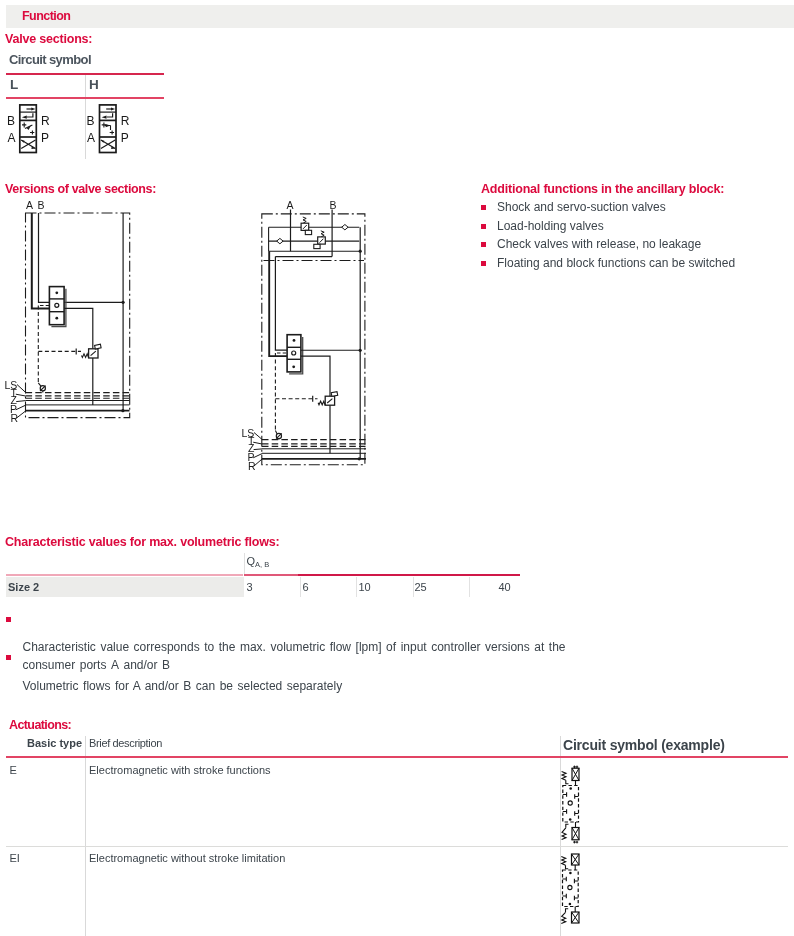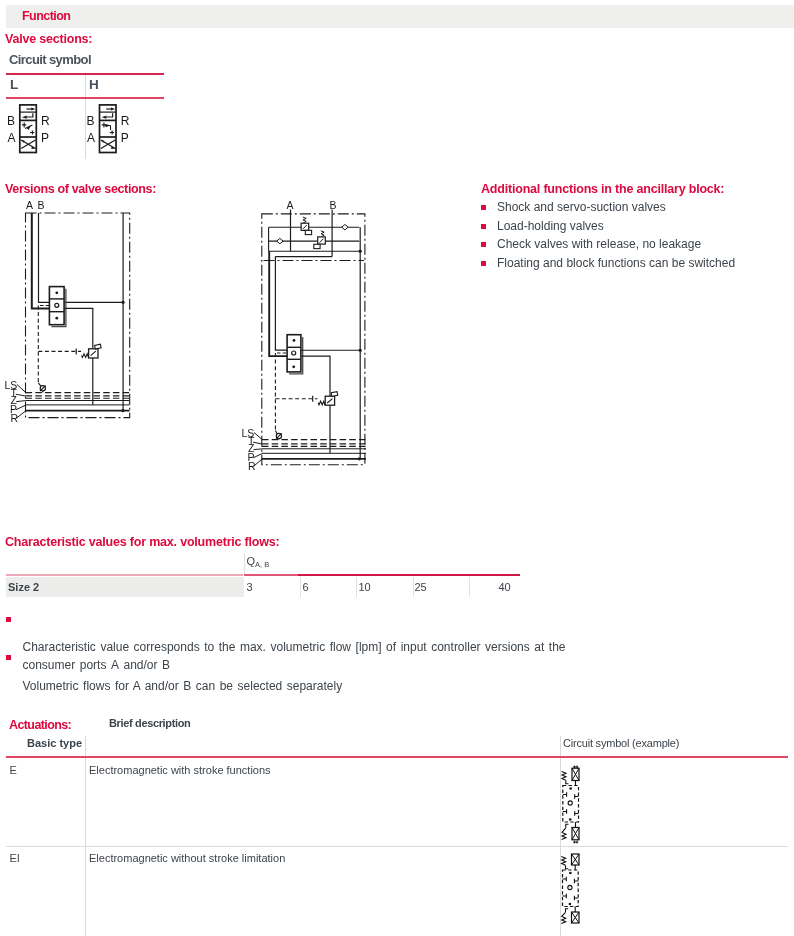--- a/index.html
+++ b/index.html
@@ -315,23 +315,23 @@
 <div class="abs dk" style="left:22.5px;top:679px;font-size:12px;word-spacing:1.2px;">Volumetric flows for A and/or B can be selected separately</div>
 
 <div class="abs red" style="left:9px;top:718px;font-size:12.5px;font-weight:bold;letter-spacing:-0.6px;">Actuations:</div>
 
 <div class="abs" style="left:85px;top:736px;width:1px;height:200px;background:#d9d9d9;"></div>
 
 <div class="abs" style="left:559.5px;top:736px;width:1px;height:200px;background:#d9d9d9;"></div>
 
 <div class="abs" style="left:3px;top:737px;font-size:11px;font-weight:bold;color:#3c444b;padding-left:24px;">Basic type</div>
 
-<div class="abs" style="left:89px;top:717px;font-size:11px;font-weight:bold;color:#3c444b;letter-spacing:-0.35px;margin-left:20px;">Brief description</div>
-
-<div class="abs" style="left:563px;top:737px;font-size:11px;font-weight:normal;color:#3c444b;letter-spacing:-0.2px;">Circuit symbol (example)</div>
+<div class="abs" style="left:89px;top:737px;font-size:11px;font-weight:normal;color:#3c444b;letter-spacing:-0.35px;">Brief description</div>
+
+<div class="abs" style="left:563px;top:737px;font-size:14px;font-weight:bold;color:#3c444b;letter-spacing:-0.2px;">Circuit symbol (example)</div>
 
 <div class="abs" style="left:6px;top:756px;width:782px;height:2px;background:#e24464;"></div>
 
 <div class="abs dk" style="left:9.5px;top:763.5px;font-size:11px;">E</div>
 
 <div class="abs dk" style="left:89px;top:763.5px;font-size:11px;">Electromagnetic with stroke functions</div>
 
 <svg id="symE" class="abs" style="left:559px;top:764.5px;" width="24" height="80" viewBox="0 0 24 80" fill="none" stroke="#111">
 
   <path d="M15.4 0.6 V3.2 M18 0.6 V3.2 M14.2 1.9 H19.2" stroke-width="1"></path>

